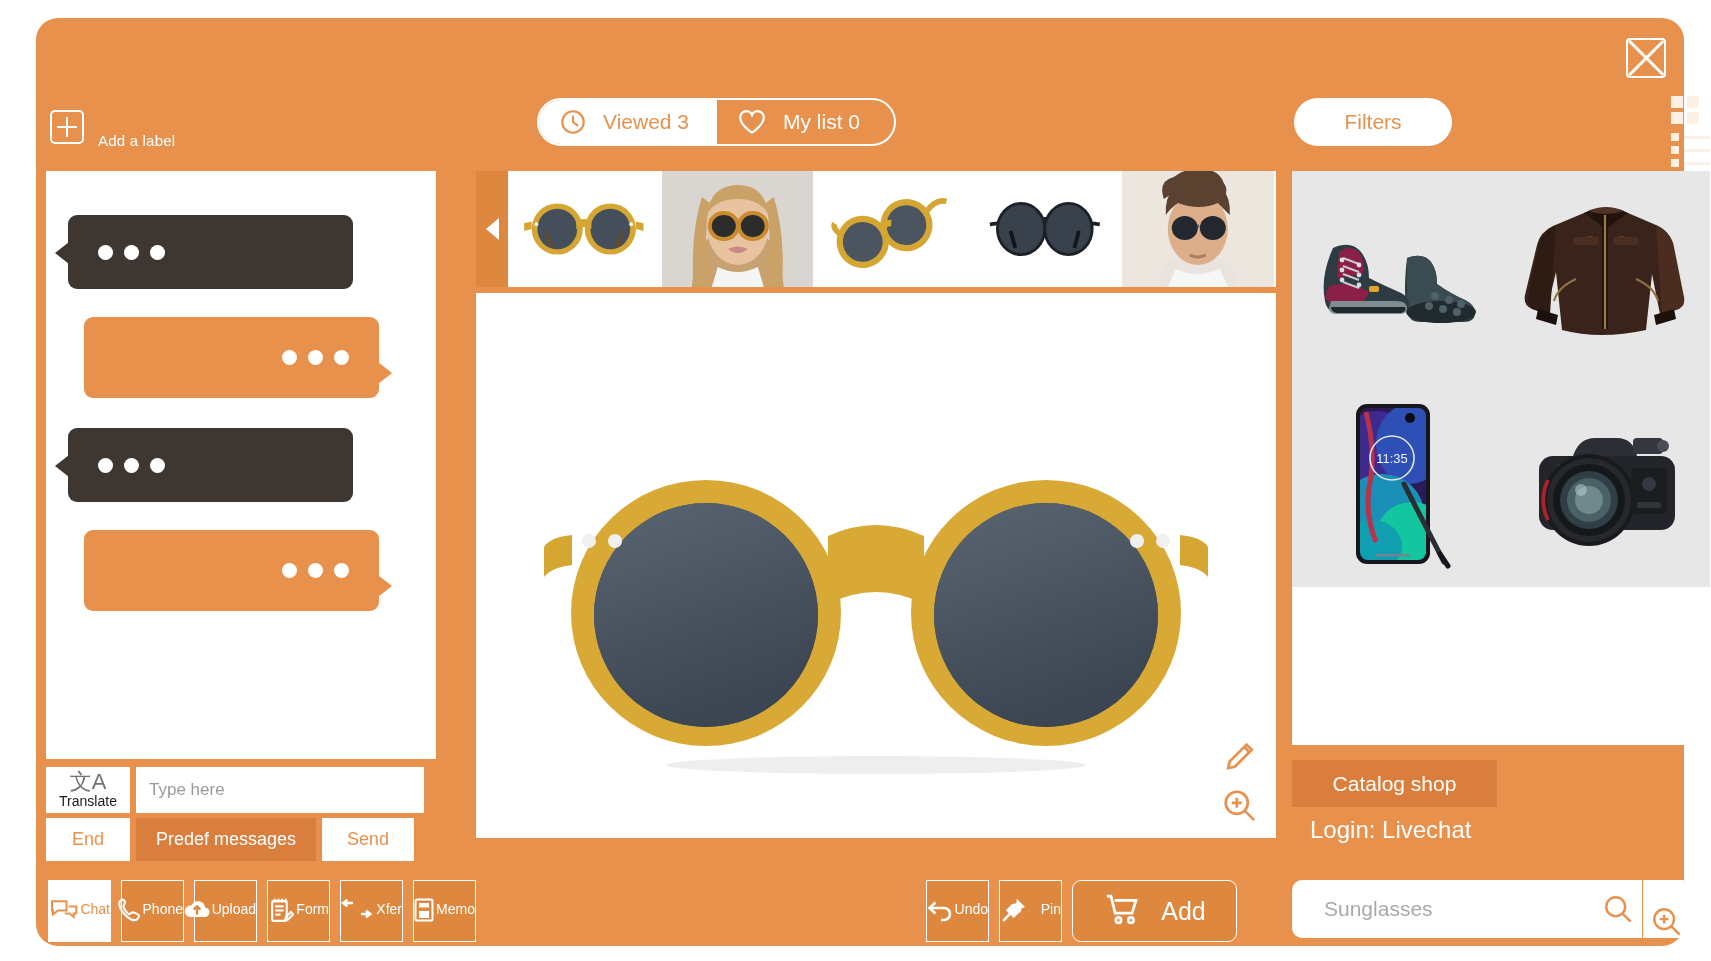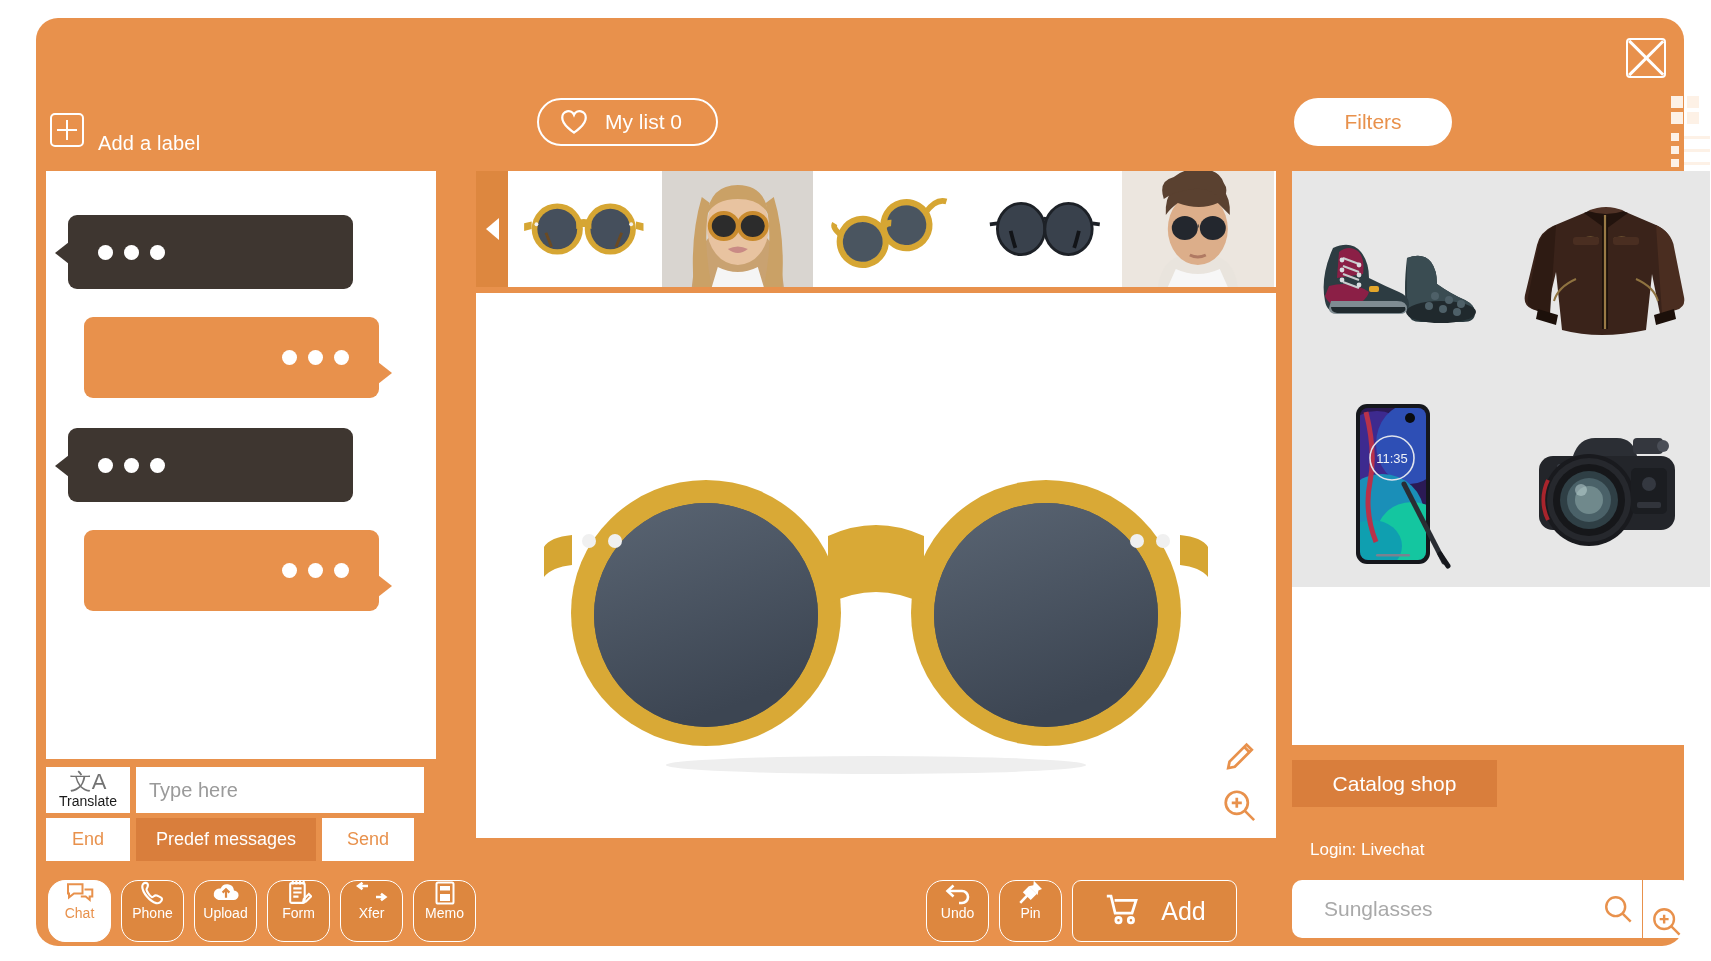--- a/index.html
+++ b/index.html
@@ -48,21 +48,21 @@
   .plus-box {
     width: 34px; height: 34px;
     border: 2px solid #ffffff; border-radius: 5px;
     position: relative;
   }
   .plus-box::before, .plus-box::after {
     content: ""; position: absolute; background: #ffffff;
   }
   .plus-box::before { left: 50%; top: 5px; width: 2px; height: 20px; transform: translateX(-50%); }
   .plus-box::after  { top: 50%; left: 5px; height: 2px; width: 20px; transform: translateY(-50%); }
-  #add-label-text { color: #ffffff; font-size: 20px; letter-spacing: .2px; margin-top: 28px; }
+  #add-label-text { color: #ffffff; font-size: 15px; letter-spacing: .2px; margin-top: 28px; }
 
   
   #nav-pill {
     position: absolute; left: 501px; top: 2px;
     height: 48px; display: flex;
     border: 2px solid #ffffff; border-radius: 26px;
     overflow: hidden;
   }
   .nav-seg {
     display: flex; align-items: center; gap: 16px;
@@ -135,41 +135,41 @@
   #chat-input-row { position: absolute; left: 10px; top: 749px; display: flex; gap: 6px; }
   #translate-btn {
     width: 84px; height: 46px; background: #ffffff;
     display: flex; flex-direction: column; align-items: center; justify-content: center;
     cursor: pointer;
   }
   #translate-glyph { font-size: 22px; color: #737373; line-height: 1; font-weight: normal; }
   #translate-label { font-size: 14px; color: #1a1a1a; line-height: 1.1; margin-top: 1px; }
   #type-input {
     width: 288px; height: 46px; background: #ffffff; border: none;
-    font-size: 20px; color: #9a9a9a; padding-left: 13px;
+    font-size: 17px; color: #9a9a9a; padding-left: 13px;
     font-family: "Liberation Sans", sans-serif; outline: none;
   }
   #type-input::placeholder { color: #9a9a9a; }
 
   #chat-action-row { position: absolute; left: 10px; top: 800px; display: flex; gap: 6px; }
   .chat-action {
     height: 43px; display: flex; align-items: center; justify-content: center;
     font-size: 18px; cursor: pointer;
   }
   #end-btn        { width: 84px;  background: #ffffff; color: #e8914c; }
   #predef-btn     { width: 180px; background: #d97e3c; color: #ffffff; }
   #send-btn       { width: 92px;  background: #ffffff; color: #e8914c; }
 
   
   #bottom-tools { position: absolute; left: 12px; top: 862px; display: flex; gap: 10px; }
   .tool-btn {
-    width: 63px; height: 62px; border-radius: 17px;
+    width: 63px; height: 62px; border-radius: 0;
     border: 1.6px solid #ffffff; background: #dd873f;
-    display: flex; flex-direction: column; align-items: center; justify-content: flex-end;
-    padding-bottom: 20px; cursor: pointer;
+    display: flex; flex-direction: row; align-items: center; justify-content: flex-end;
+    padding-bottom: 2px; cursor: pointer;
   }
   .tool-btn .t-label { font-size: 14px; color: #ffffff; line-height: 1.1; }
   .tool-btn .t-ico { flex: 1; display: flex; align-items: center; }
   .tool-btn svg { stroke: #ffffff; fill: none; stroke-width: 2; }
   .tool-btn.active { background: #ffffff; }
   .tool-btn.active .t-label { color: #e8914c; }
   .tool-btn.active svg { stroke: #e8914c; }
 
   
   #thumb-strip {
@@ -212,21 +212,21 @@
   .product-cell { height: 208px; background: #e7e7e7; display: flex; align-items: center; justify-content: center; cursor: pointer; }
 
   #catalog-tabs { position: absolute; left: 1256px; top: 742px; display: flex; gap: 5px; }
   .cat-tab {
     height: 47px; display: flex; align-items: center; justify-content: center;
     font-size: 21px; cursor: pointer; padding: 0 38px;
   }
   #cat-tab-shop   { width: 205px; background: #d97e3c; color: #ffffff; }
   #cat-tab-oct8ne { width: 205px; background: #ffffff; color: #e8914c; }
 
-  #login-text { position: absolute; left: 1274px; top: 798px; color: #ffffff; font-size: 17px; margin-top: 24px; }
+  #login-text { position: absolute; left: 1274px; top: 798px; color: #ffffff; font-size: 24px; }
 
   #search-bar {
     position: absolute; left: 1256px; top: 862px;
     width: 400px; height: 58px; background: #ffffff;
     border-radius: 10px; display: flex; align-items: flex-end;
   }
   #search-input {
     flex: 1; height: 100%; border: none; outline: none; background: transparent;
     font-size: 21px; color: #a9a9a9; padding-left: 32px;
     font-family: "Liberation Sans", sans-serif;
@@ -258,20 +258,27 @@
   <div id="close-btn"></div>
 
   <div id="topbar">
 
     <div id="add-label-btn">
       <div class="plus-box"></div>
       <span id="add-label-text">Add a label</span>
     </div>
 
     <div id="nav-pill">
+      <div class="nav-seg active">
+        <svg width="28" height="28" viewBox="0 0 24 24">
+          <circle cx="12" cy="12" r="9.2"></circle>
+            <path d="M12 6.6V12l4.4 3.3"></path>
+        </svg>
+        <span>Viewed 3</span>
+      </div>
       <div class="nav-seg">
         <svg width="30" height="28" viewBox="0 0 24 22">
           <path d="M12 19.5S2.6 13.4 2.6 7.5A4.9 4.9 0 0 1 12 5.3 4.9 4.9 0 0 1 21.4 7.5c0 5.9-9.4 12-9.4 12z"></path>
         </svg>
         <span>My list 0</span>
       </div>
     </div>
 
     <div id="filter-pill">
       <div class="filter-seg">Filters</div>

